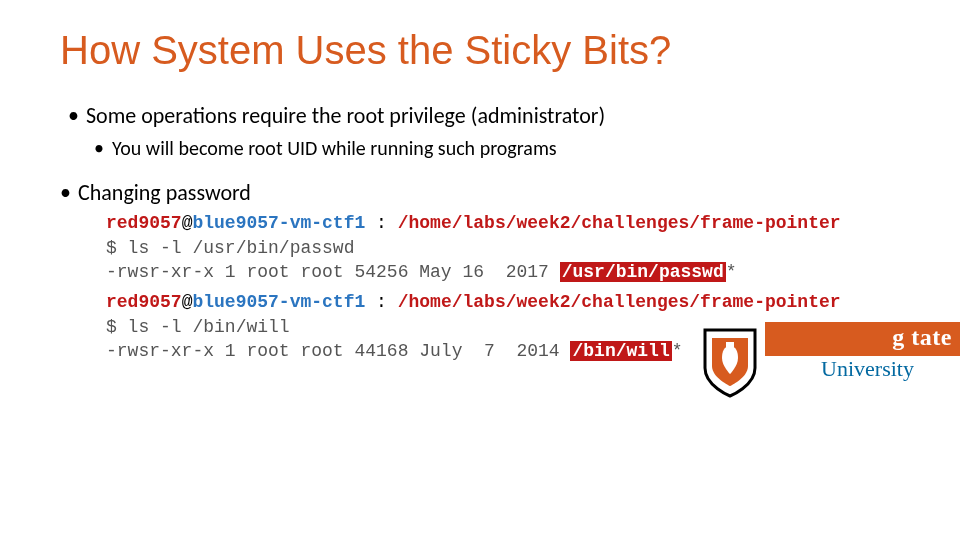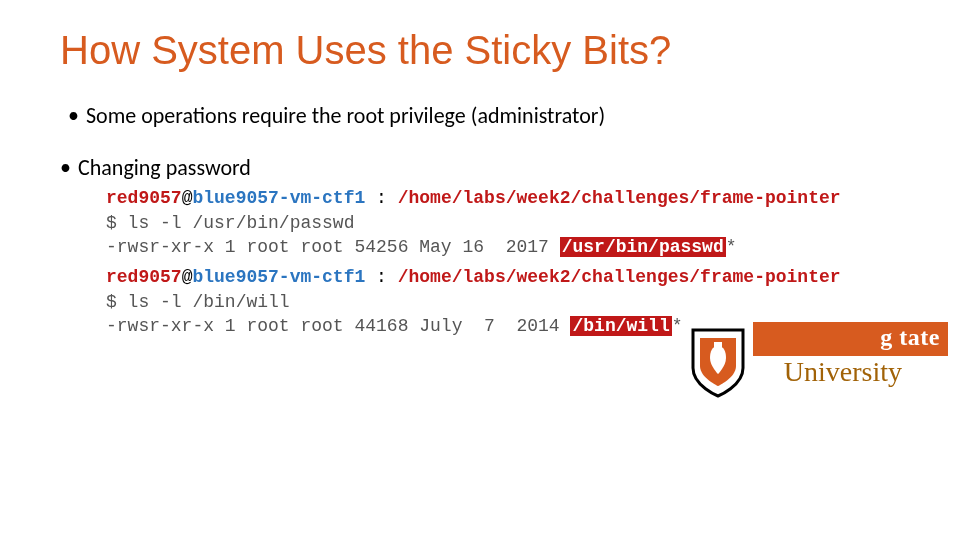--- a/index.html
+++ b/index.html
@@ -26,37 +26,37 @@
     margin: 0 0 28px 0;
     font-family: Arial, sans-serif;
   }
   .bullets {
     font-size: 22px;
     color: #000;
     line-height: 1.35;
   }
   .b1 { margin: 0 0 4px 8px; }
   .b2 { margin: 0 0 14px 34px; font-size: 20px; }
-  .b1sp { margin: 22px 0 4px 0; }
+  .b1sp { margin: 16px 0 4px 0; }
   .dot { display:inline-block; width:18px; }
   .term {
     font-family: "Courier New", monospace;
     font-size: 18px;
     line-height: 1.35;
     margin: 2px 0 6px 46px;
     white-space: pre;
   }
   .red   { color: #c01818; font-weight: bold; }
   .blue  { color: #2b75c0; font-weight: bold; }
   .gray  { color: #555; }
   .path  { color: #c01818; font-weight: bold; }
   .hlred { background: #c01818; color: #ffffff; font-weight: bold; padding: 0 2px; }
   .logo-box {
     position: absolute;
-    right: 12px;
+    right: 0;
     bottom: 22px;
     width: 300px;
     height: 80px;
   }
   .brand-bar {
     position: absolute;
     right: 0;
     top: 0;
     width: 195px;
     height: 34px;
@@ -67,39 +67,40 @@
     right: 8px;
     top: 2px;
     color: #fff;
     font-family: Georgia, "Times New Roman", serif;
   }
   .brand-top   { font-size: 24px; font-weight: bold; letter-spacing: .5px; }
   .brand-sub {
     position: absolute;
     right: 46px;
     top: 34px;
-    color: #a16207;
+    color: #0369a1;
     font-family: Georgia, "Times New Roman", serif;
-    font-size: 28px;
+    font-size: 22px;
   }
   .shield {
     position: absolute;
     left: 40px;
     top: 6px;
   }
 </style>
 </head>
 <body>
 
 <div class="slide">
 
   <h1 class="title">How System Uses the Sticky Bits?</h1>
 
   <div class="bullets">
     <div class="b1"><span class="dot">•</span><span>Some operations require the root privilege (administrator)</span></div>
+    <div class="b2"><span class="dot">•</span><span>You will become root UID while running such programs</span></div>
 
     <div class="b1sp"><span class="dot">•</span><span>Changing password</span></div>
 
     <div class="term"><span class="red">red9057</span><span>@</span><span class="blue">blue9057-vm-ctf1</span><span> : </span><span class="path">/home/labs/week2/challenges/frame-pointer</span>
 <span class="gray">$ </span><span class="gray">ls -l /usr/bin/passwd</span>
 <span class="gray">-rwsr-xr-x 1 root root 54256 May 16  2017 </span><span class="hlred">/usr/bin/passwd</span><span class="gray">*</span></div>
 
 
     <div class="term"><span class="red">red9057</span><span>@</span><span class="blue">blue9057-vm-ctf1</span><span> : </span><span class="path">/home/labs/week2/challenges/frame-pointer</span>
 <span class="gray">$ </span><span class="gray">ls -l /bin/will</span>

